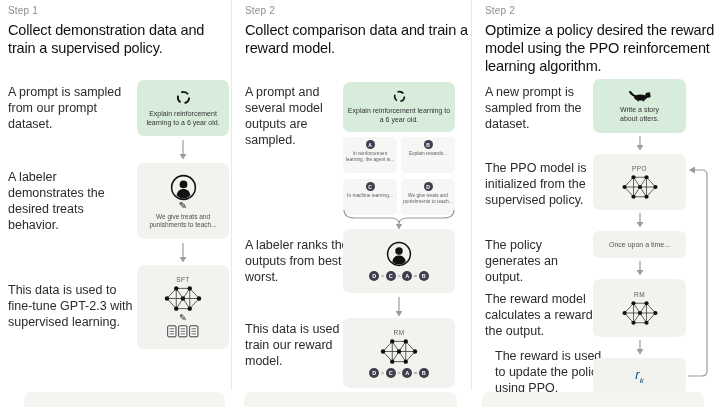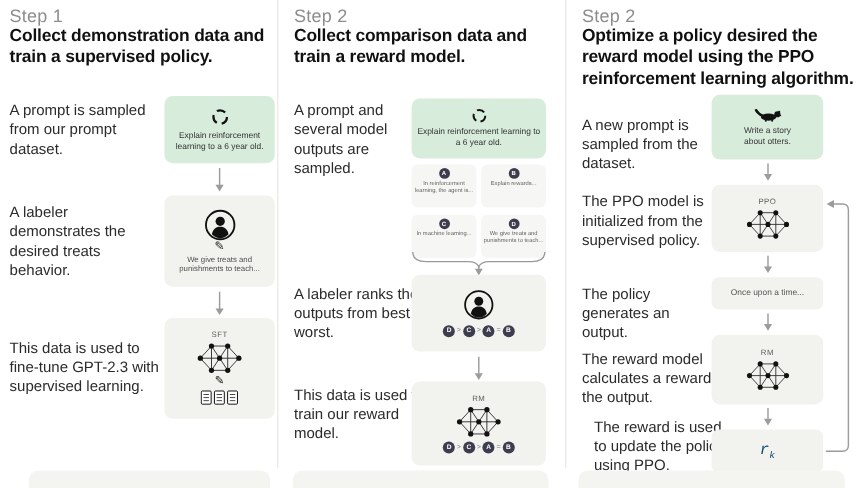--- a/index.html
+++ b/index.html
@@ -7,37 +7,37 @@
     --rank-circle:#3d3d4e; --heading:#101010; --body:#2b2b2b;
     --step:#8d8d8d; --arrow:#9c9c9c; --divider:#e8e8e6; --band:#f4f4f1;
   }
   *{margin:0;padding:0;box-sizing:border-box}
   html,body{background:#fff}
   body{font-family:"Liberation Sans","DejaVu Sans",sans-serif;}
   .canvas{position:relative;width:720px;height:407px;background:#ffffff;overflow:hidden}
   .abs{position:absolute}
   .divider{width:1px;background:var(--divider)}
   .band{height:15px;background:var(--band);border-radius:8px 8px 0 0}
-  .step-label{font-size:15px;color:var(--step);letter-spacing:.2px}
-  .heading{font-size:14.5px;line-height:18px;font-weight:bold;color:var(--heading);letter-spacing:-.15px}
+  .step-label{font-size:10px;color:var(--step);letter-spacing:.2px}
+  .heading{font-size:14.5px;line-height:18px;font-weight:normal;color:var(--heading);letter-spacing:-.15px}
   .cap{font-size:12.5px;line-height:16px;color:var(--body)}
   .gbox{background:var(--green-box);border-radius:7px;display:flex;flex-direction:column;align-items:center;justify-content:center;text-align:center;padding:4px}
   .xbox{background:var(--gray-box);border-radius:7px;display:flex;flex-direction:column;align-items:center;justify-content:center;text-align:center;padding:4px}
   .boxtext{font-size:7px;line-height:9px;color:#333;margin-top:4px}
   .smalltext{font-size:6.5px;line-height:8px;color:#4e4e4e}
   .mlabel{font-size:6.5px;color:#5c5c5c;letter-spacing:.4px}
   .pencil{font-size:10px;line-height:10px;color:#141414}
   .obox{background:var(--output-box);border-radius:5px;display:flex;flex-direction:column;align-items:center;padding:3px 2px;text-align:center}
   .lcircle{width:9px;height:9px;border-radius:50%;background:var(--rank-circle);color:#fff;font-size:5px;font-weight:bold;display:flex;align-items:center;justify-content:center;flex:none}
   .otext{font-size:4.8px;line-height:5.8px;color:#5f5f5f;margin-top:2px}
   .rank{display:flex;align-items:center;gap:1.5px;justify-content:center}
   .rkc{width:10px;height:10px;border-radius:50%;background:var(--rank-circle);color:#fff;font-size:5.5px;font-weight:bold;display:flex;align-items:center;justify-content:center;flex:none}
   .rks{font-size:6px;color:#777}
   .outtext{font-size:7px;color:#555}
-  .rbase{font-style:italic;font-size:13px;color:#0c4a6e;font-family:Liberation Mono, monospace}
+  .rbase{font-style:italic;font-size:13px;color:#0c4a6e;font-family:Liberation Sans, sans-serif}
   .rbase sub{font-size:8px}
   svg{display:block}
 </style>
 </head>
 <body>
 
 <svg width="0" height="0" style="position:absolute">
   <defs>
     <g id="net">
       <g stroke="#2b2b2b" stroke-width="0.9">
@@ -245,21 +245,21 @@
       <span class="rkc">C</span>
       <span class="rks">&gt;</span>
       <span class="rkc">A</span>
       <span class="rks">=</span>
       <span class="rkc">B</span>
     </div>
   </div>
 
   <div class="abs step-label" style="left:485px;top:5px">Step 2</div>
   <div class="abs heading" style="left:485px;top:21px;width:230px">Optimize a policy desired the reward model using the PPO reinforcement learning algorithm.</div>
-  <div class="abs cap" style="left:485px;top:96px;width:108px">A new prompt is sampled from the dataset.</div>
+  <div class="abs cap" style="left:485px;top:84px;width:108px">A new prompt is sampled from the dataset.</div>
   <div class="abs cap" style="left:485px;top:160px;width:130px">The PPO model is initialized from the supervised policy.</div>
   <div class="abs cap" style="left:485px;top:237px;width:105px">The policy generates an output.</div>
   <div class="abs cap" style="left:485px;top:291px;width:128px">The reward model calculates a reward for the output.</div>
   <div class="abs cap" style="left:495px;top:348px;width:118px">The reward is used to update the policy using PPO.</div>
 
   <div class="abs gbox" style="left:593px;top:79px;width:93px;height:54px">
     <span>
         <svg width="24" height="12" viewBox="0 0 27 13">
           <use href="#otter"></use>
         </svg>

